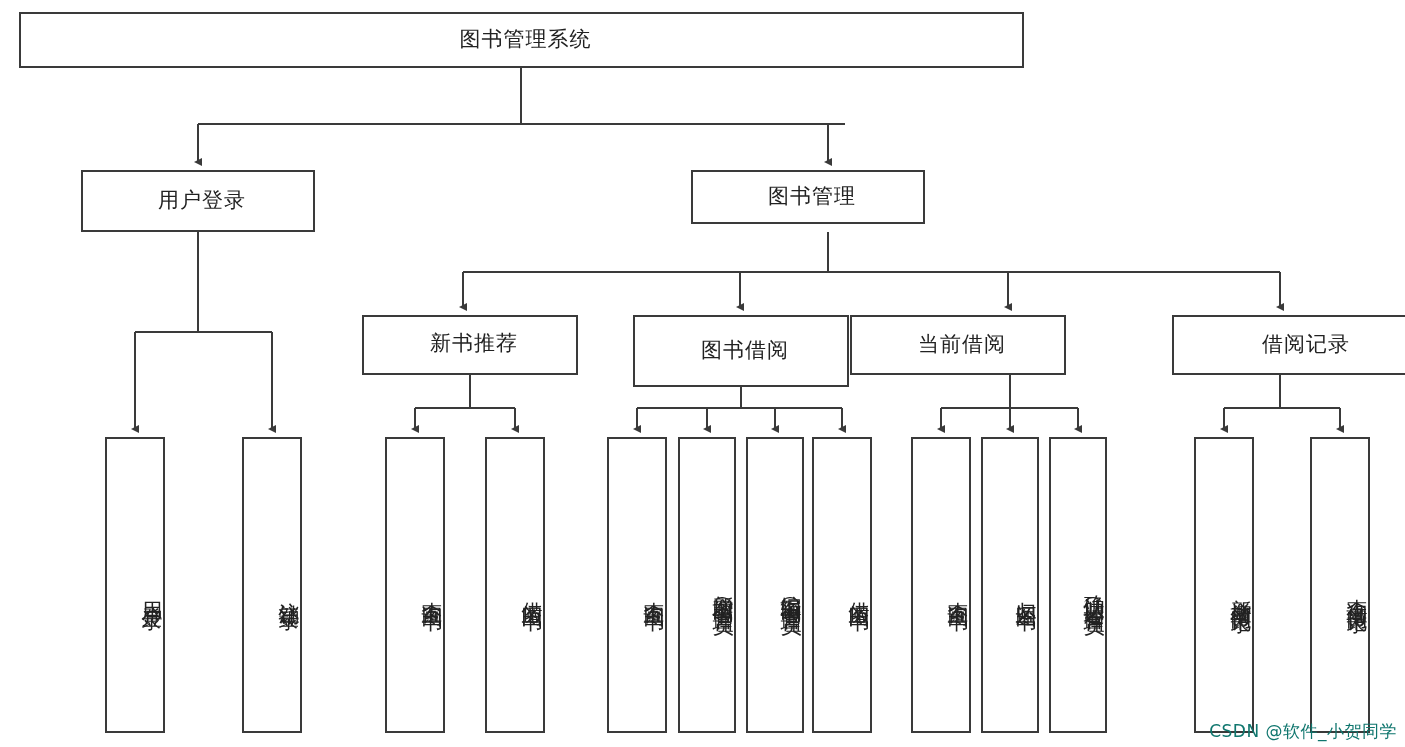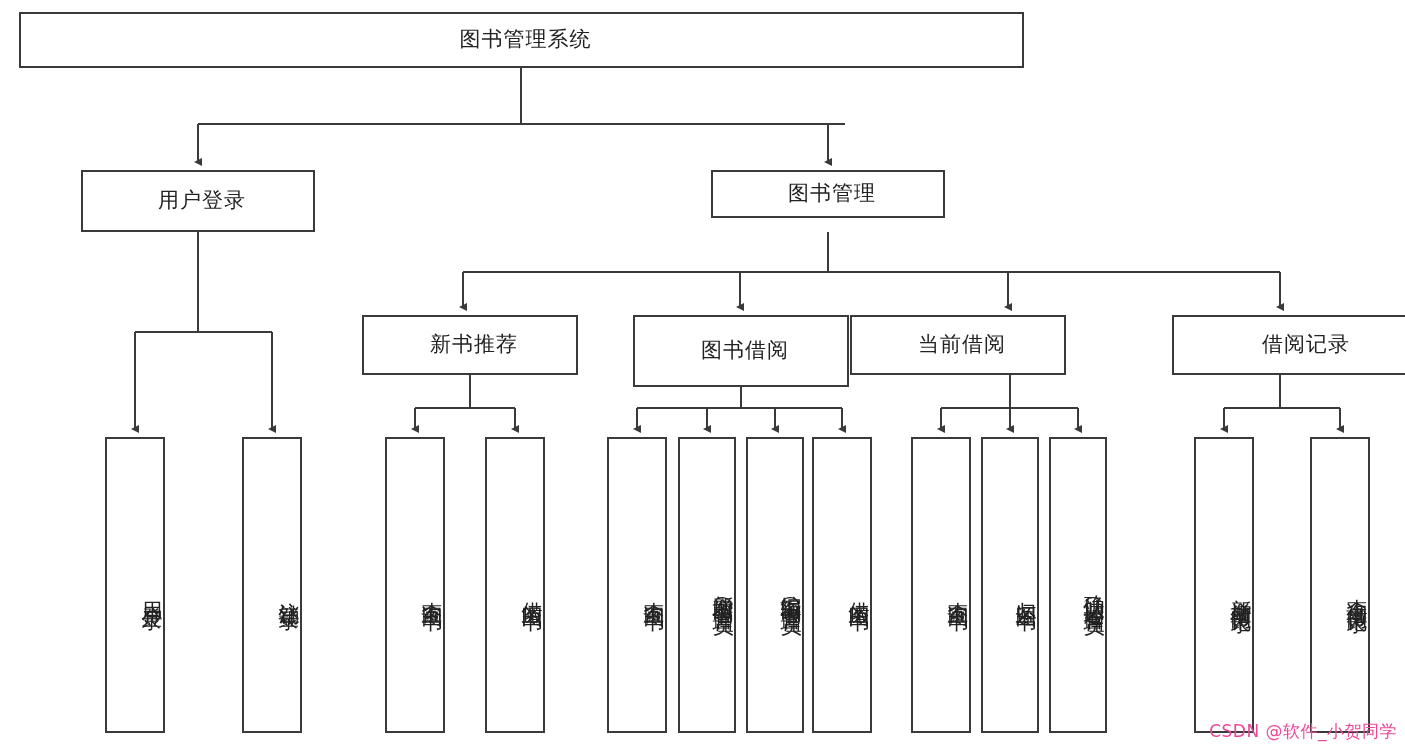--- a/index.html
+++ b/index.html
@@ -55,21 +55,21 @@
   .node.v .vlabel {
     writing-mode: vertical-rl;
     text-orientation: upright;
     white-space: nowrap;
   }
   .watermark {
     position: absolute;
     right: 8px;
     bottom: 4px;
     font-size: 17px;
-    color: #ec4899;
+    color: #0f766e;
     letter-spacing: 0.5px;
     white-space: nowrap;
     user-select: none;
   }
 </style>
 </head>
 <body>
 
 <div id="canvas">
 
@@ -123,25 +123,25 @@
     </g>
   </svg>
 
   <div class="node h" style="left:19px; top:12px; width:1005px; height:56px;">
     <span>图书管理系统</span>
   </div>
 
   <div class="node h" style="left:81px; top:170px; width:234px; height:62px;">
     <span>用户登录</span>
   </div>
-  <div class="node h" style="left:711px; top:170px; width:234px; height:48px;">
+  <div class="node h" style="left:691px; top:170px; width:234px; height:54px;">
     <span>图书管理</span>
   </div>
 
-  <div class="node h" style="left:362px; top:315px; width:216px; height:60px;">
+  <div class="node h" style="left:362px; top:315px; width:216px; height:60px;font-family:Liberation Mono, monospace;">
     <span>新书推荐</span>
   </div>
   <div class="node h" style="left:633px; top:315px; width:216px; height:72px;">
     <span>图书借阅</span>
   </div>
   <div class="node h" style="left:850px; top:315px; width:216px; height:60px;">
     <span>当前借阅</span>
   </div>
   <div class="node h" style="left:1172px; top:315px; width:260px; height:60px;">
     <span>借阅记录</span>

